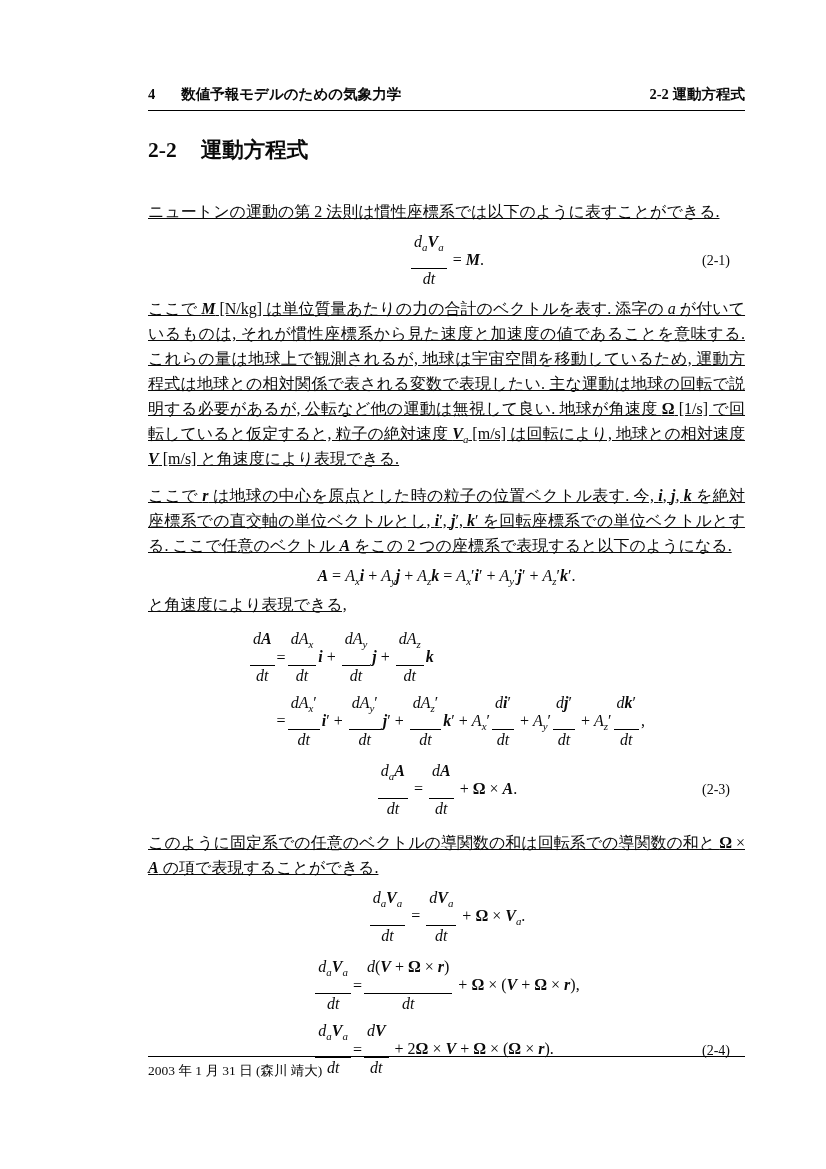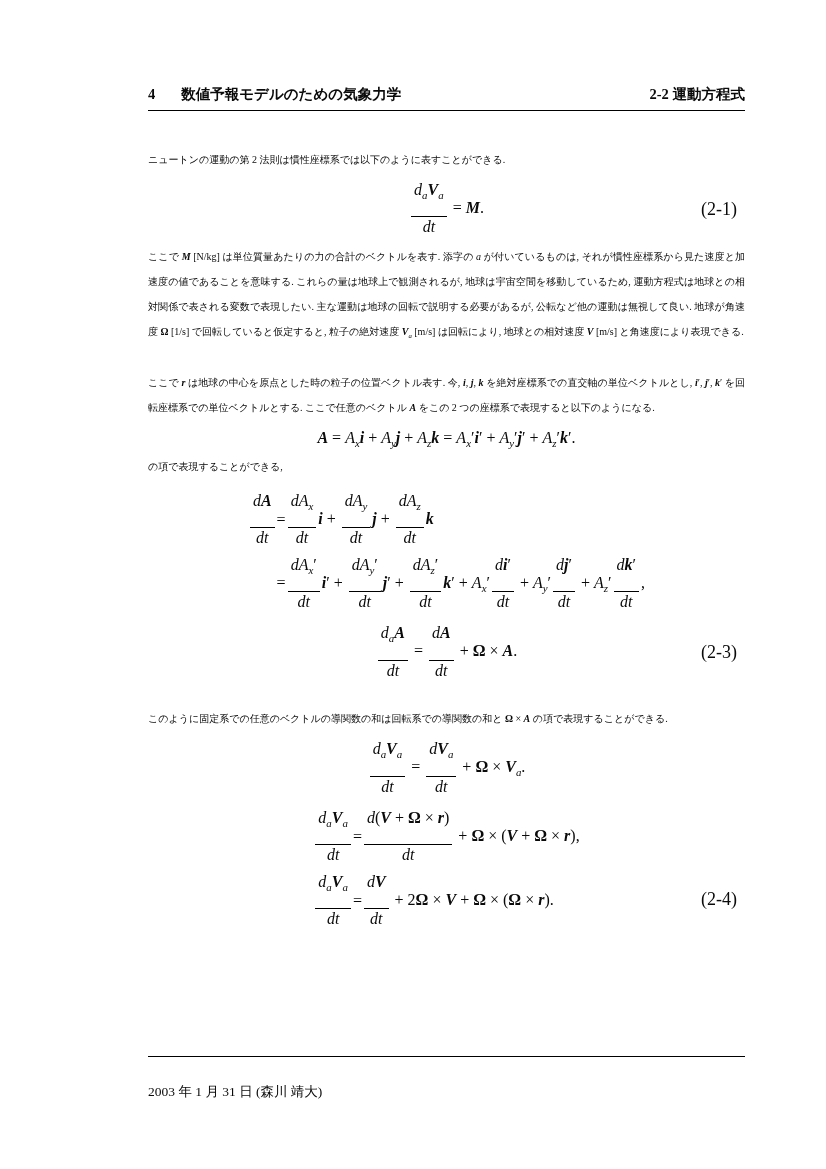--- a/index.html
+++ b/index.html
@@ -15,80 +15,84 @@
        font-weight:bold;font-size:14.5px;line-height:16px;
        padding-bottom:8px;border-bottom:1.6px solid #000;}
   .hdr-left{display:flex;align-items:baseline;}
   .hdr-num{margin-right:26px;}
 
   
   .sec{margin:26px 0 0 0;font-size:21.5px;line-height:26px;font-weight:bold;display:flex;}
   .sec .sec-num{margin-right:24px;}
 
   
-  .para{margin:6px 0 0 0;font-size:10px;line-height:25px;text-align:justify;}
-  .para.mt-lg{margin-top:26px;}
+  .para{margin:6px 0 0 0;font-size:16px;line-height:25px;text-align:justify;text-decoration:underline;}
+  .para.mt-lg{margin-top:12px;}
   .para.mt-xl{margin-top:36px;}
 
   
   i{font-style:italic;}
   .bi{font-weight:bold;font-style:italic;}
   b{font-weight:bold;font-style:normal;}
   sub{font-size:68%;font-style:italic;line-height:0;}
   sup{font-size:68%;font-style:normal;line-height:0;}
   .frac{display:inline-block;vertical-align:middle;text-align:center;line-height:1.15;margin:0 2px;}
   .fn{display:block;border-bottom:1px solid #000;padding:0 3px 17px 3px;}
   .fd{display:block;padding:1px 3px 0 3px;}
 
   
   .eq{position:relative;text-align:center;margin:9px 0 7px 0;font-size:16px;}
-  .eqno{position:absolute;right:8px;top:50%;transform:translateY(-50%);font-size:18px;font-style:normal;}
+  .eqno{position:absolute;right:15px;top:50%;transform:translateY(-50%);font-size:14px;font-style:normal;}
   .eqno-low{top:auto;bottom:22px;transform:none;}
   table.align{border-collapse:collapse;margin:0 auto;font-size:16px;}
   table.align td{padding:4px 0;vertical-align:middle;}
   td.al{text-align:right;}
   td.am{text-align:center;padding:4px 11px;}
   td.ar{text-align:left;}
 
   
   .pfooter{position:absolute;left:148px;top:1056px;width:597px;}
   .ftrule{border-top:1px solid #000;}
-  .ftdate{margin-top:26px;font-size:13.5px;}
+  .ftdate{margin-top:5px;font-size:13.5px;}
 </style>
 </head>
 <body>
 
 <div class="sheet">
 
   <div class="hdr">
     <div class="hdr-left">
       <span class="hdr-num">4</span>
       <span class="hdr-title">数値予報モデルのための気象力学</span>
     </div>
     <span class="hdr-right">2-2 運動方程式</span>
   </div>
 
+  <div class="sec">
+    <span class="sec-num">2-2</span>
+    <span class="sec-title">運動方程式</span>
+  </div>
 
   <p class="para mt-xl">ニュートンの運動の第 2 法則は慣性座標系では以下のように表すことができる.</p>
 
   <div class="eq">
     <span><span class="frac"><span class="fn"><i>d</i><sub>a</sub><span class="bi">V</span><sub>a</sub></span><span class="fd"><i>dt</i></span></span> = <span class="bi">M</span>.</span>
     <span class="eqno">(2-1)</span>
   </div>
 
   <p class="para">ここで <span class="bi">M</span> [N/kg] は単位質量あたりの力の合計のベクトルを表す. 添字の <i>a</i> が付いているものは, それが慣性座標系から見た速度と加速度の値であることを意味する. これらの量は地球上で観測されるが, 地球は宇宙空間を移動しているため, 運動方程式は地球との相対関係で表される変数で表現したい. 主な運動は地球の回転で説明する必要があるが, 公転など他の運動は無視して良い. 地球が角速度 <b>Ω</b> [1/s] で回転していると仮定すると, 粒子の絶対速度 <span class="bi">V</span><sub>a</sub> [m/s] は回転により, 地球との相対速度 <span class="bi">V</span> [m/s] と角速度により表現できる.</p>
 
 
   <p class="para mt-lg">ここで <span class="bi">r</span> は地球の中心を原点とした時の粒子の位置ベクトル表す. 今, <span class="bi">i</span>, <span class="bi">j</span>, <span class="bi">k</span> を絶対座標系での直交軸の単位ベクトルとし, <span class="bi">i</span>′, <span class="bi">j</span>′, <span class="bi">k</span>′ を回転座標系での単位ベクトルとする. ここで任意のベクトル <span class="bi">A</span> をこの 2 つの座標系で表現すると以下のようになる.</p>
 
   <div class="eq">
     <span><span class="bi">A</span> = <i>A</i><sub>x</sub><span class="bi">i</span> + <i>A</i><sub>y</sub><span class="bi">j</span> + <i>A</i><sub>z</sub><span class="bi">k</span> = <i>A</i><sub>x</sub>′<span class="bi">i</span>′ + <i>A</i><sub>y</sub>′<span class="bi">j</span>′ + <i>A</i><sub>z</sub>′<span class="bi">k</span>′.</span>
   </div>
 
-  <p class="para">の項で表現することができる,</p>
+  <p class="para">と角速度により表現できる,</p>
 
   <div class="eq">
     <table class="align">
       <tbody>
           <tr>
         <td class="al"><span class="frac"><span class="fn"><i>d</i><span class="bi">A</span></span><span class="fd"><i>dt</i></span></span></td>
         <td class="am">=</td>
         <td class="ar"><span class="frac"><span class="fn"><i>dA</i><sub>x</sub></span><span class="fd"><i>dt</i></span></span><span class="bi">i</span> + <span class="frac"><span class="fn"><i>dA</i><sub>y</sub></span><span class="fd"><i>dt</i></span></span><span class="bi">j</span> + <span class="frac"><span class="fn"><i>dA</i><sub>z</sub></span><span class="fd"><i>dt</i></span></span><span class="bi">k</span></td>
       </tr>
       <tr>

